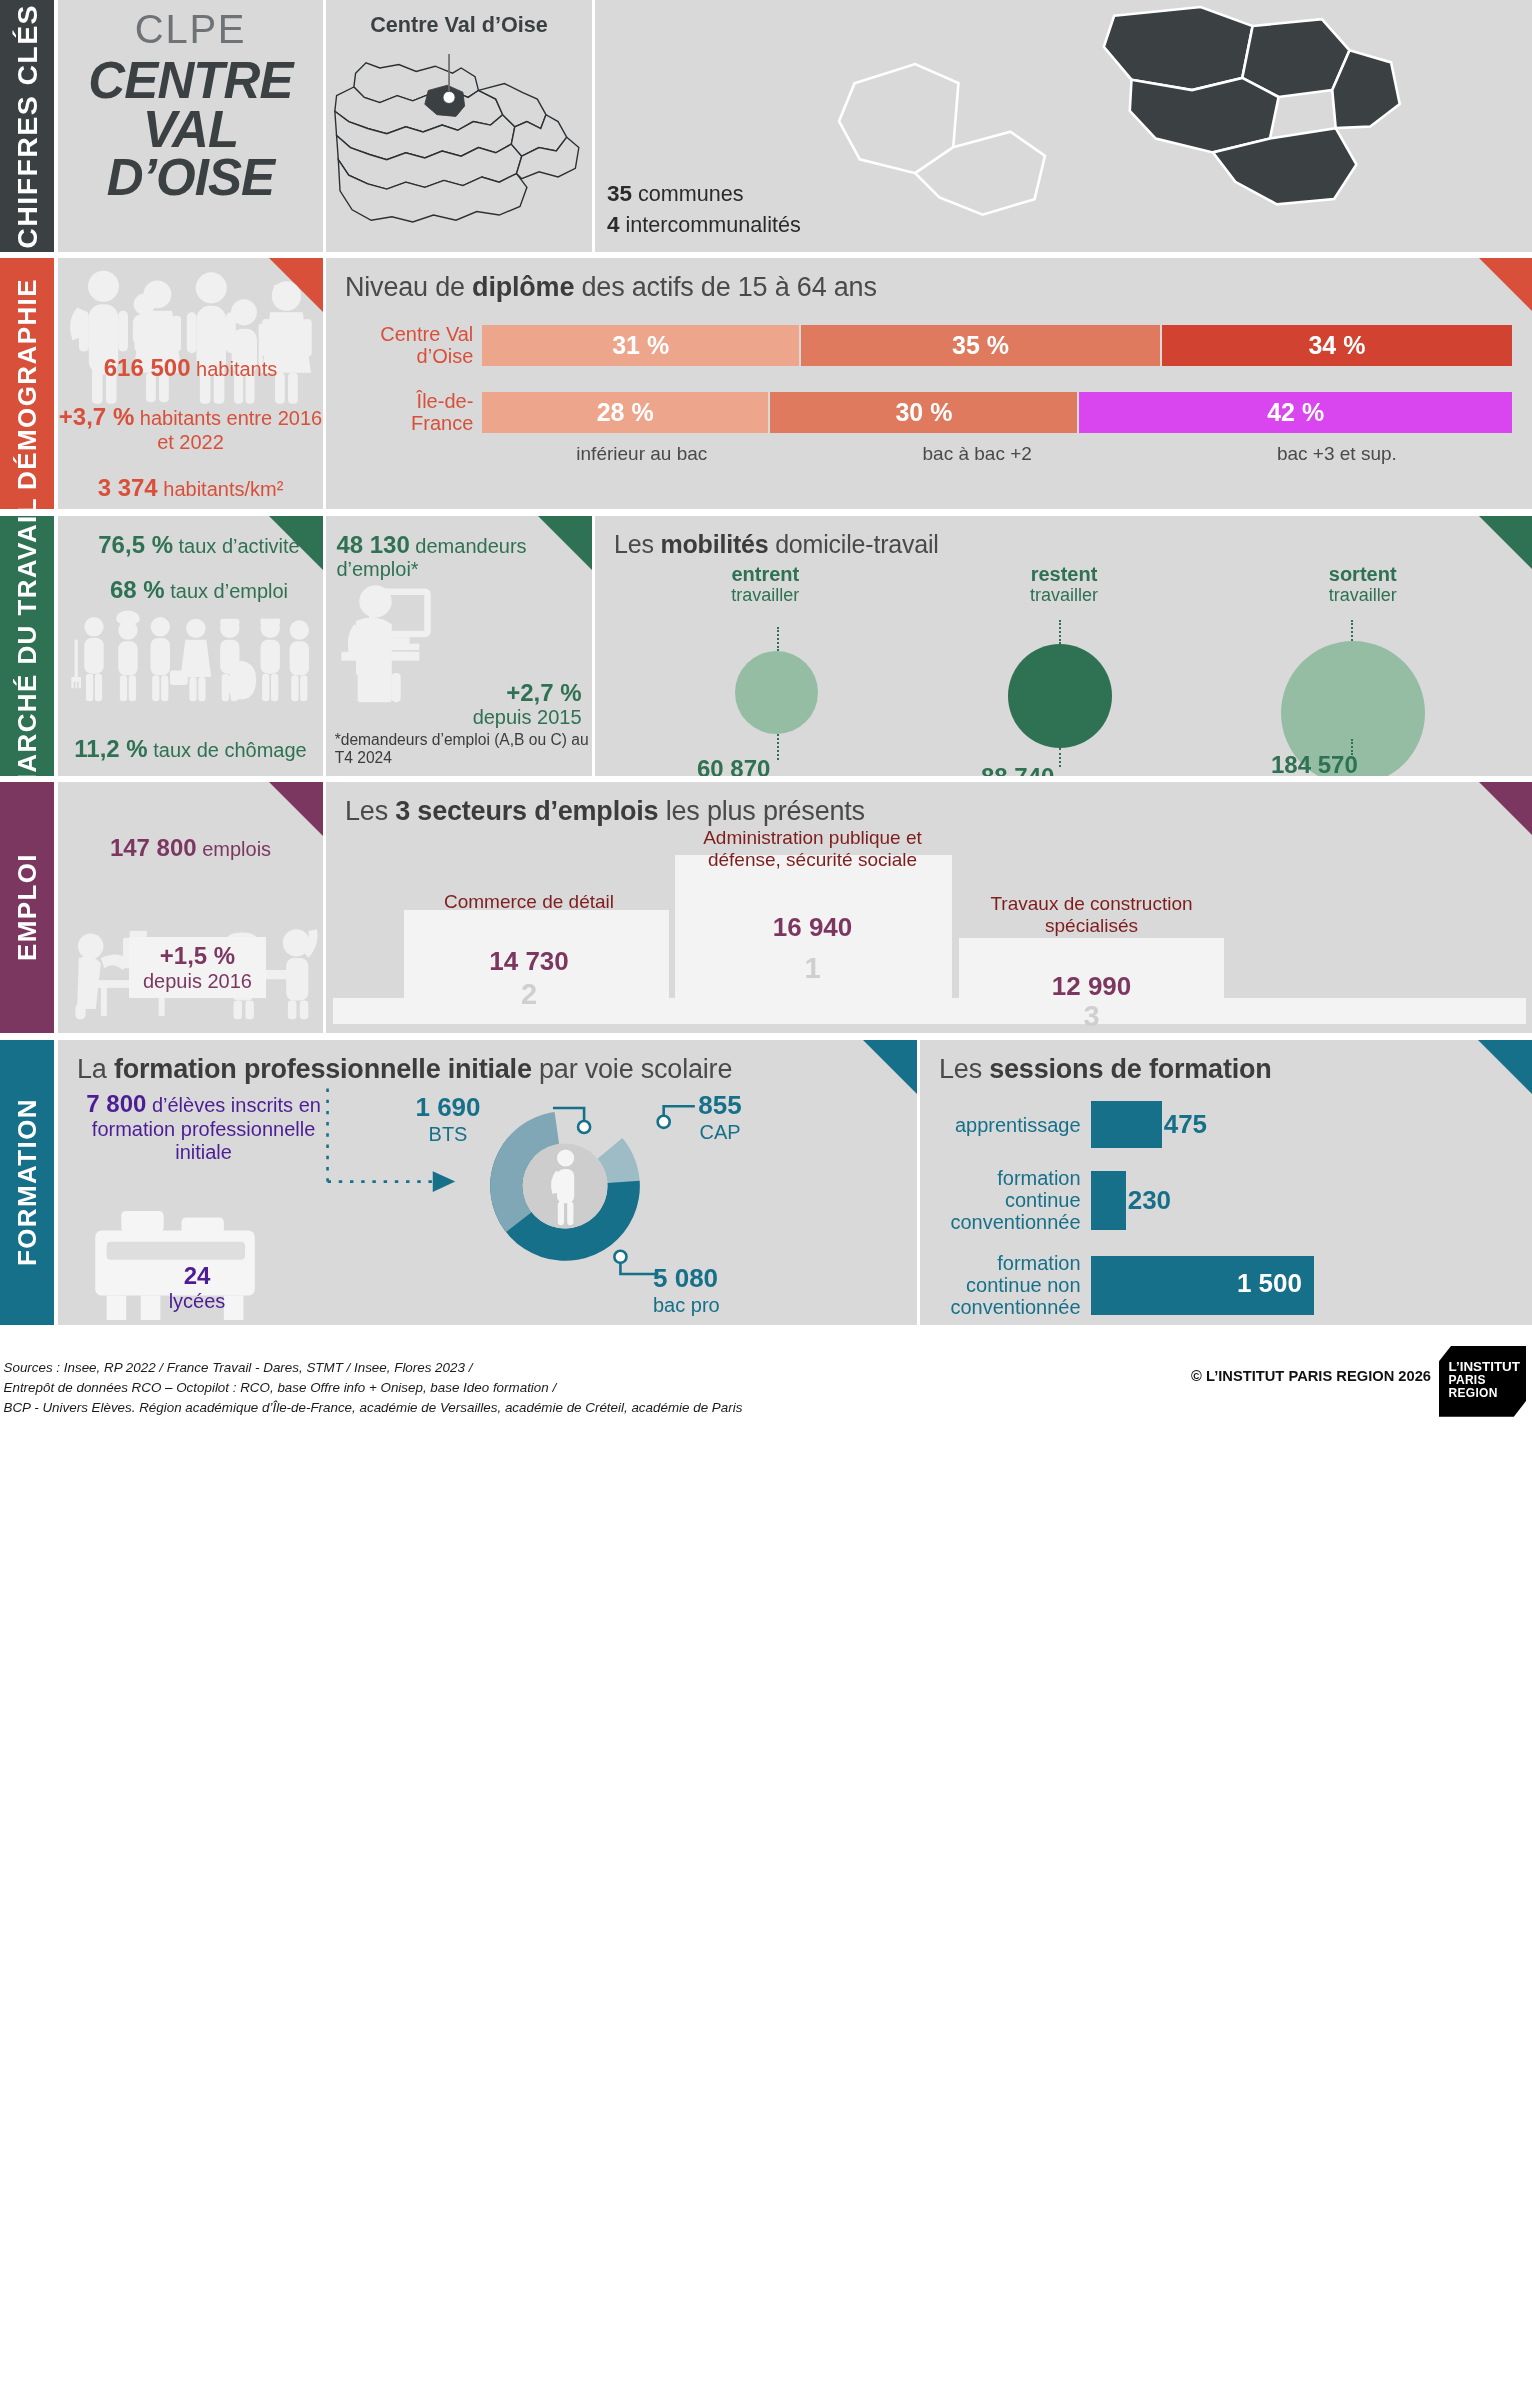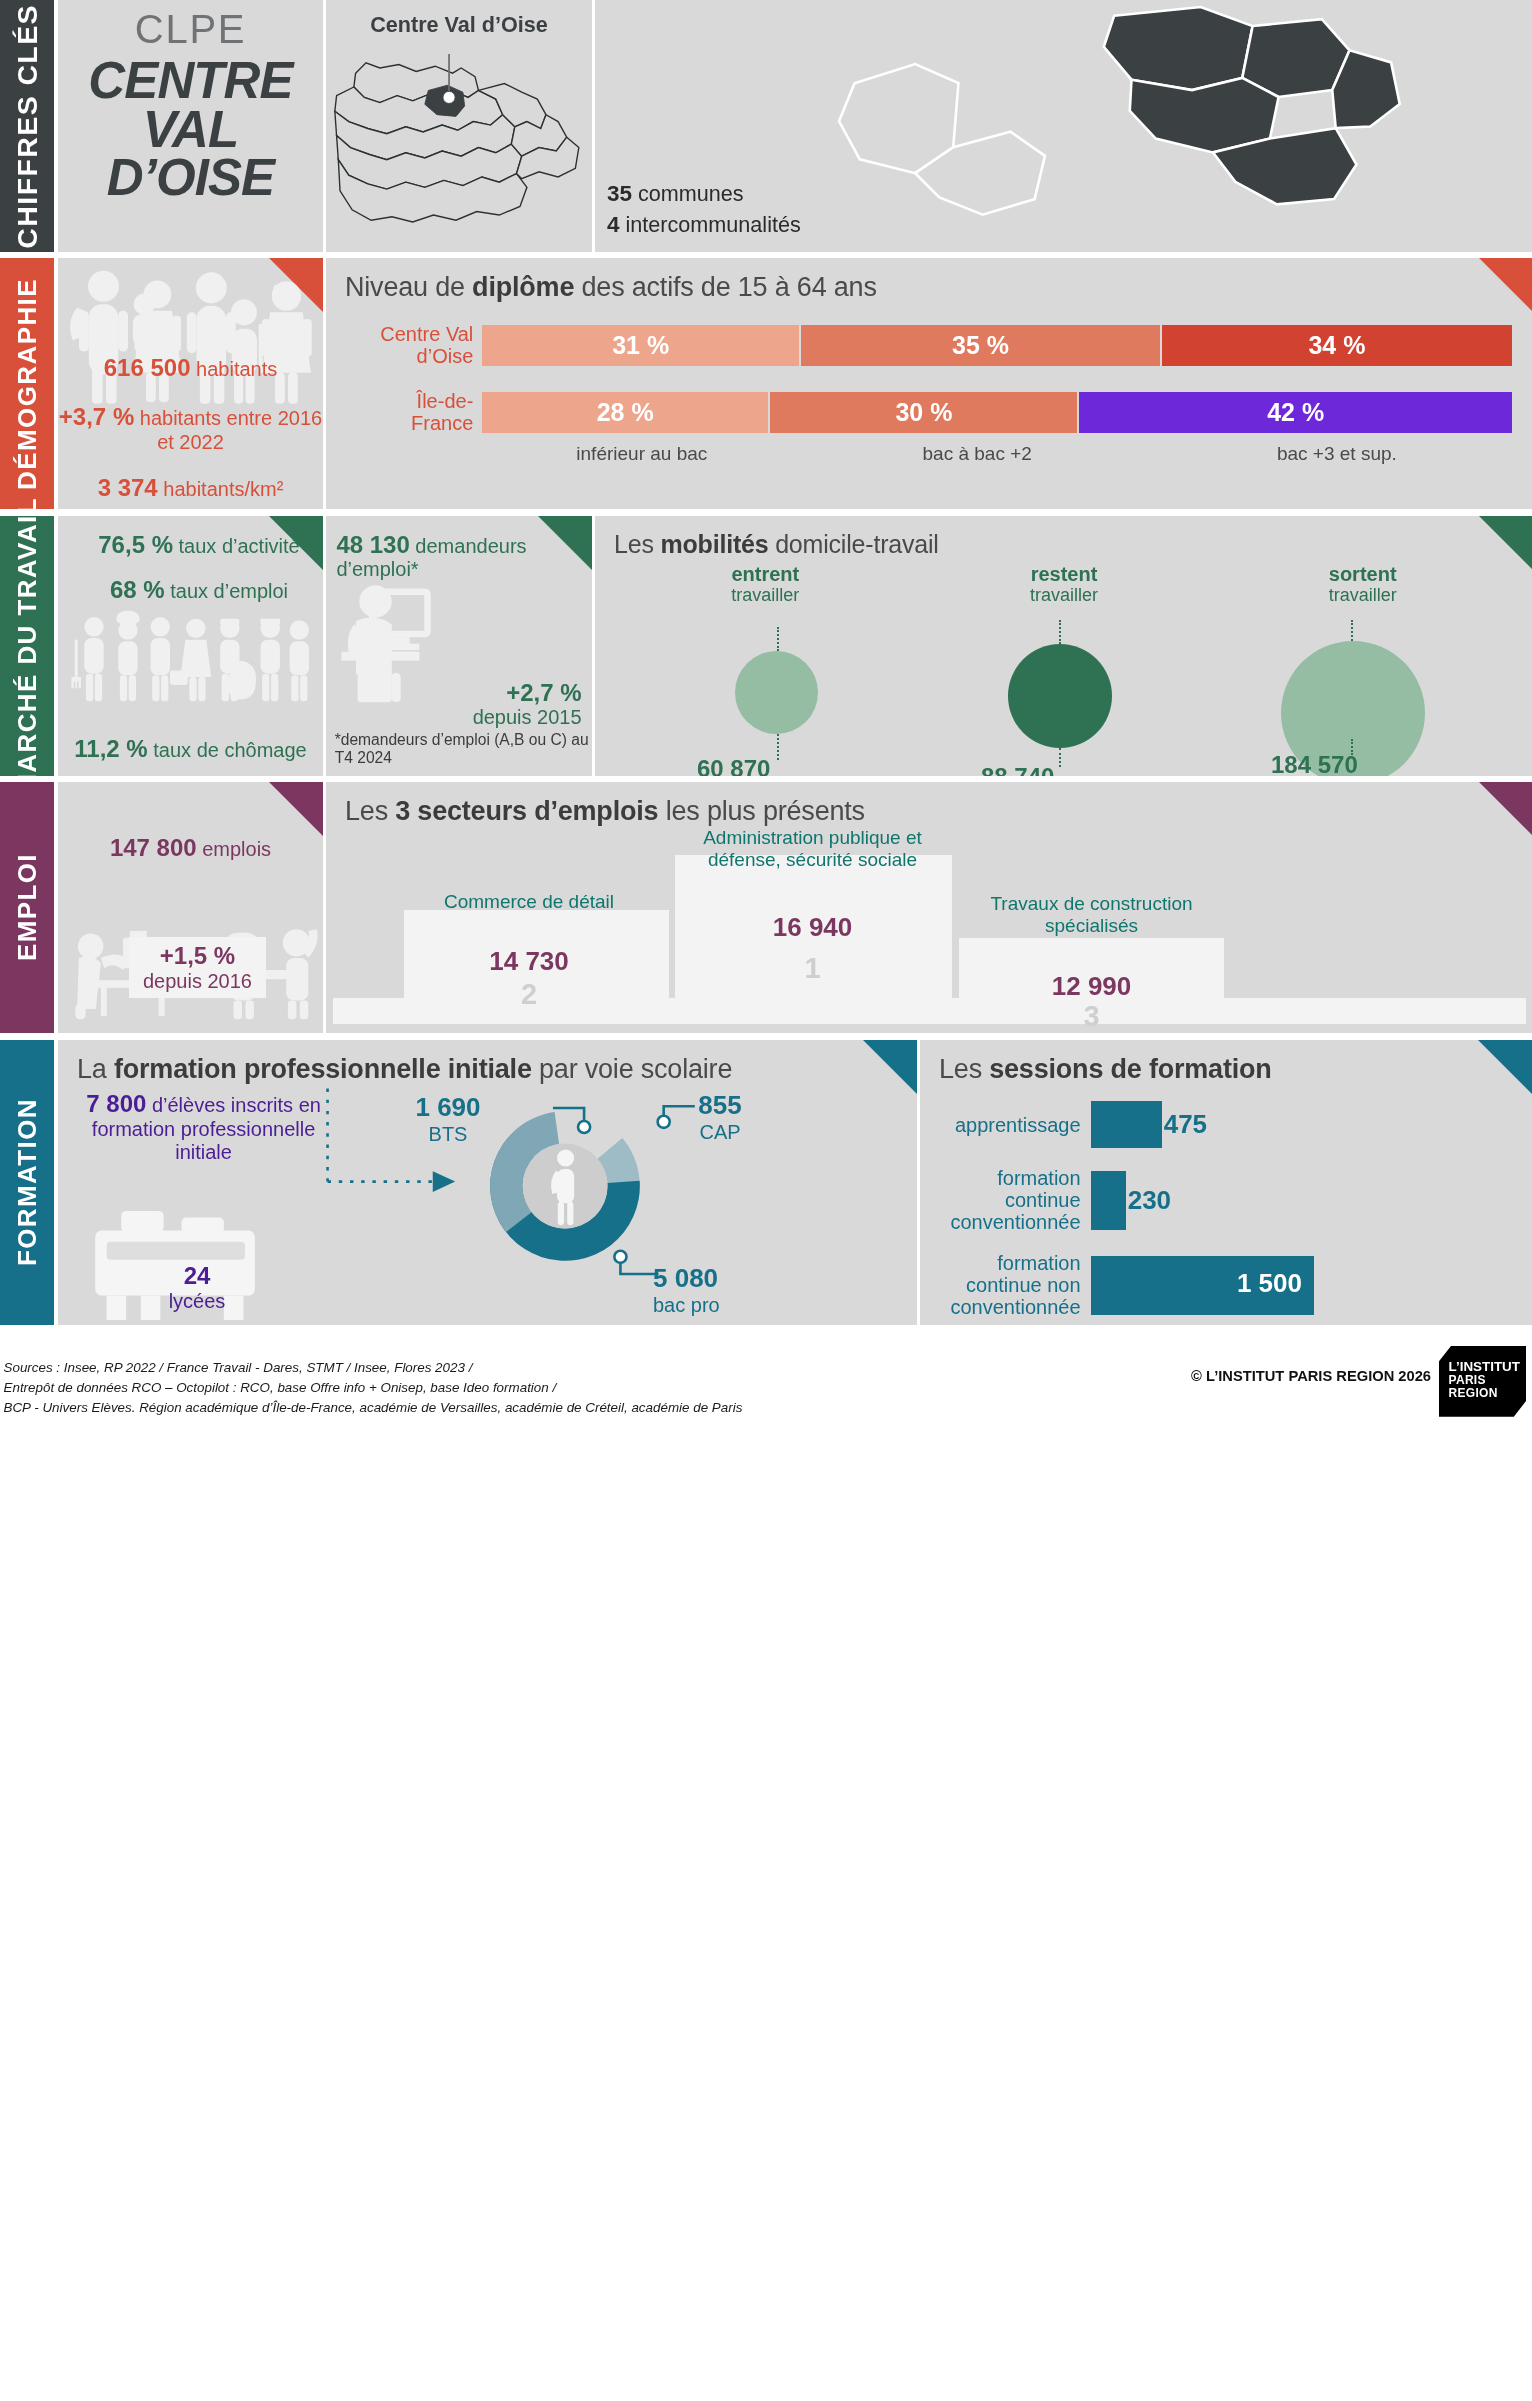--- a/index.html
+++ b/index.html
@@ -95,21 +95,21 @@
   #sec-emp { position:absolute; left:0; top:782px; width:1533px; height:251px; }
   #rail-emp { top:0; height:251px; width:54px; background:#7b3760; }
   #emp-left { position:absolute; left:58px; top:0; width:265px; height:251px; }
   #emp-right{ position:absolute; left:326px; top:0; width:1207px; height:251px; }
   .p-line { font-size:20px; color:#7b3760; }
   .p-line b { font-size:24px; font-weight:bold; }
   .podium-stage { position:absolute; left:0; right:0; bottom:8.7px; height:147px; }
   .step { position:absolute; bottom:24px; background:#f3f3f3; }
   .step-base { position:absolute; bottom:0; left:7px; right:7px; height:26px;
                background:#f3f3f3; }
-  .sec-name { position:absolute; color:#0f766e; font-size:19px; line-height:1.16;
+  .sec-name { position:absolute; color:#7f1d1d; font-size:19px; line-height:1.16;
               text-align:center; }
   .sec-val { position:absolute; color:#7b3760; font-weight:bold; font-size:26px;
              text-align:center; }
   .rank { position:absolute; color:#cfcfcf; font-weight:bold; font-size:29px;
           text-align:center; }
 
   
   #sec-for { position:absolute; left:0; top:1040px; width:1533px; height:285px; }
   #rail-for { top:0; height:285px; width:54px; background:#16708a; }
   #for-left { position:absolute; left:58px; top:0; width:859px; height:285px; }
@@ -291,21 +291,21 @@
         </div>
       </div>
 
       <div class="sb-row" style="margin-top:24px">
         <div class="sb-label">
           <div>Île-de-France</div>
         </div>
         <div class="sb-bar">
           <div class="sb-seg" style="background:#eda58c;width:28%">28 %</div>
           <div class="sb-seg" style="background:#e07a5f;width:30%">30 %</div>
-          <div class="sb-seg" style="background:#6d28d9;width:42%">42 %</div>
+          <div class="sb-seg" style="background:#d946ef;width:42%">42 %</div>
         </div>
       </div>
 
       <div class="sb-axis">
         <div style="width:31%">inférieur au bac</div>
         <div style="width:33%">bac à bac +2</div>
         <div style="width:36%">bac +3 et sup.</div>
       </div>
     </div>
   </div>

